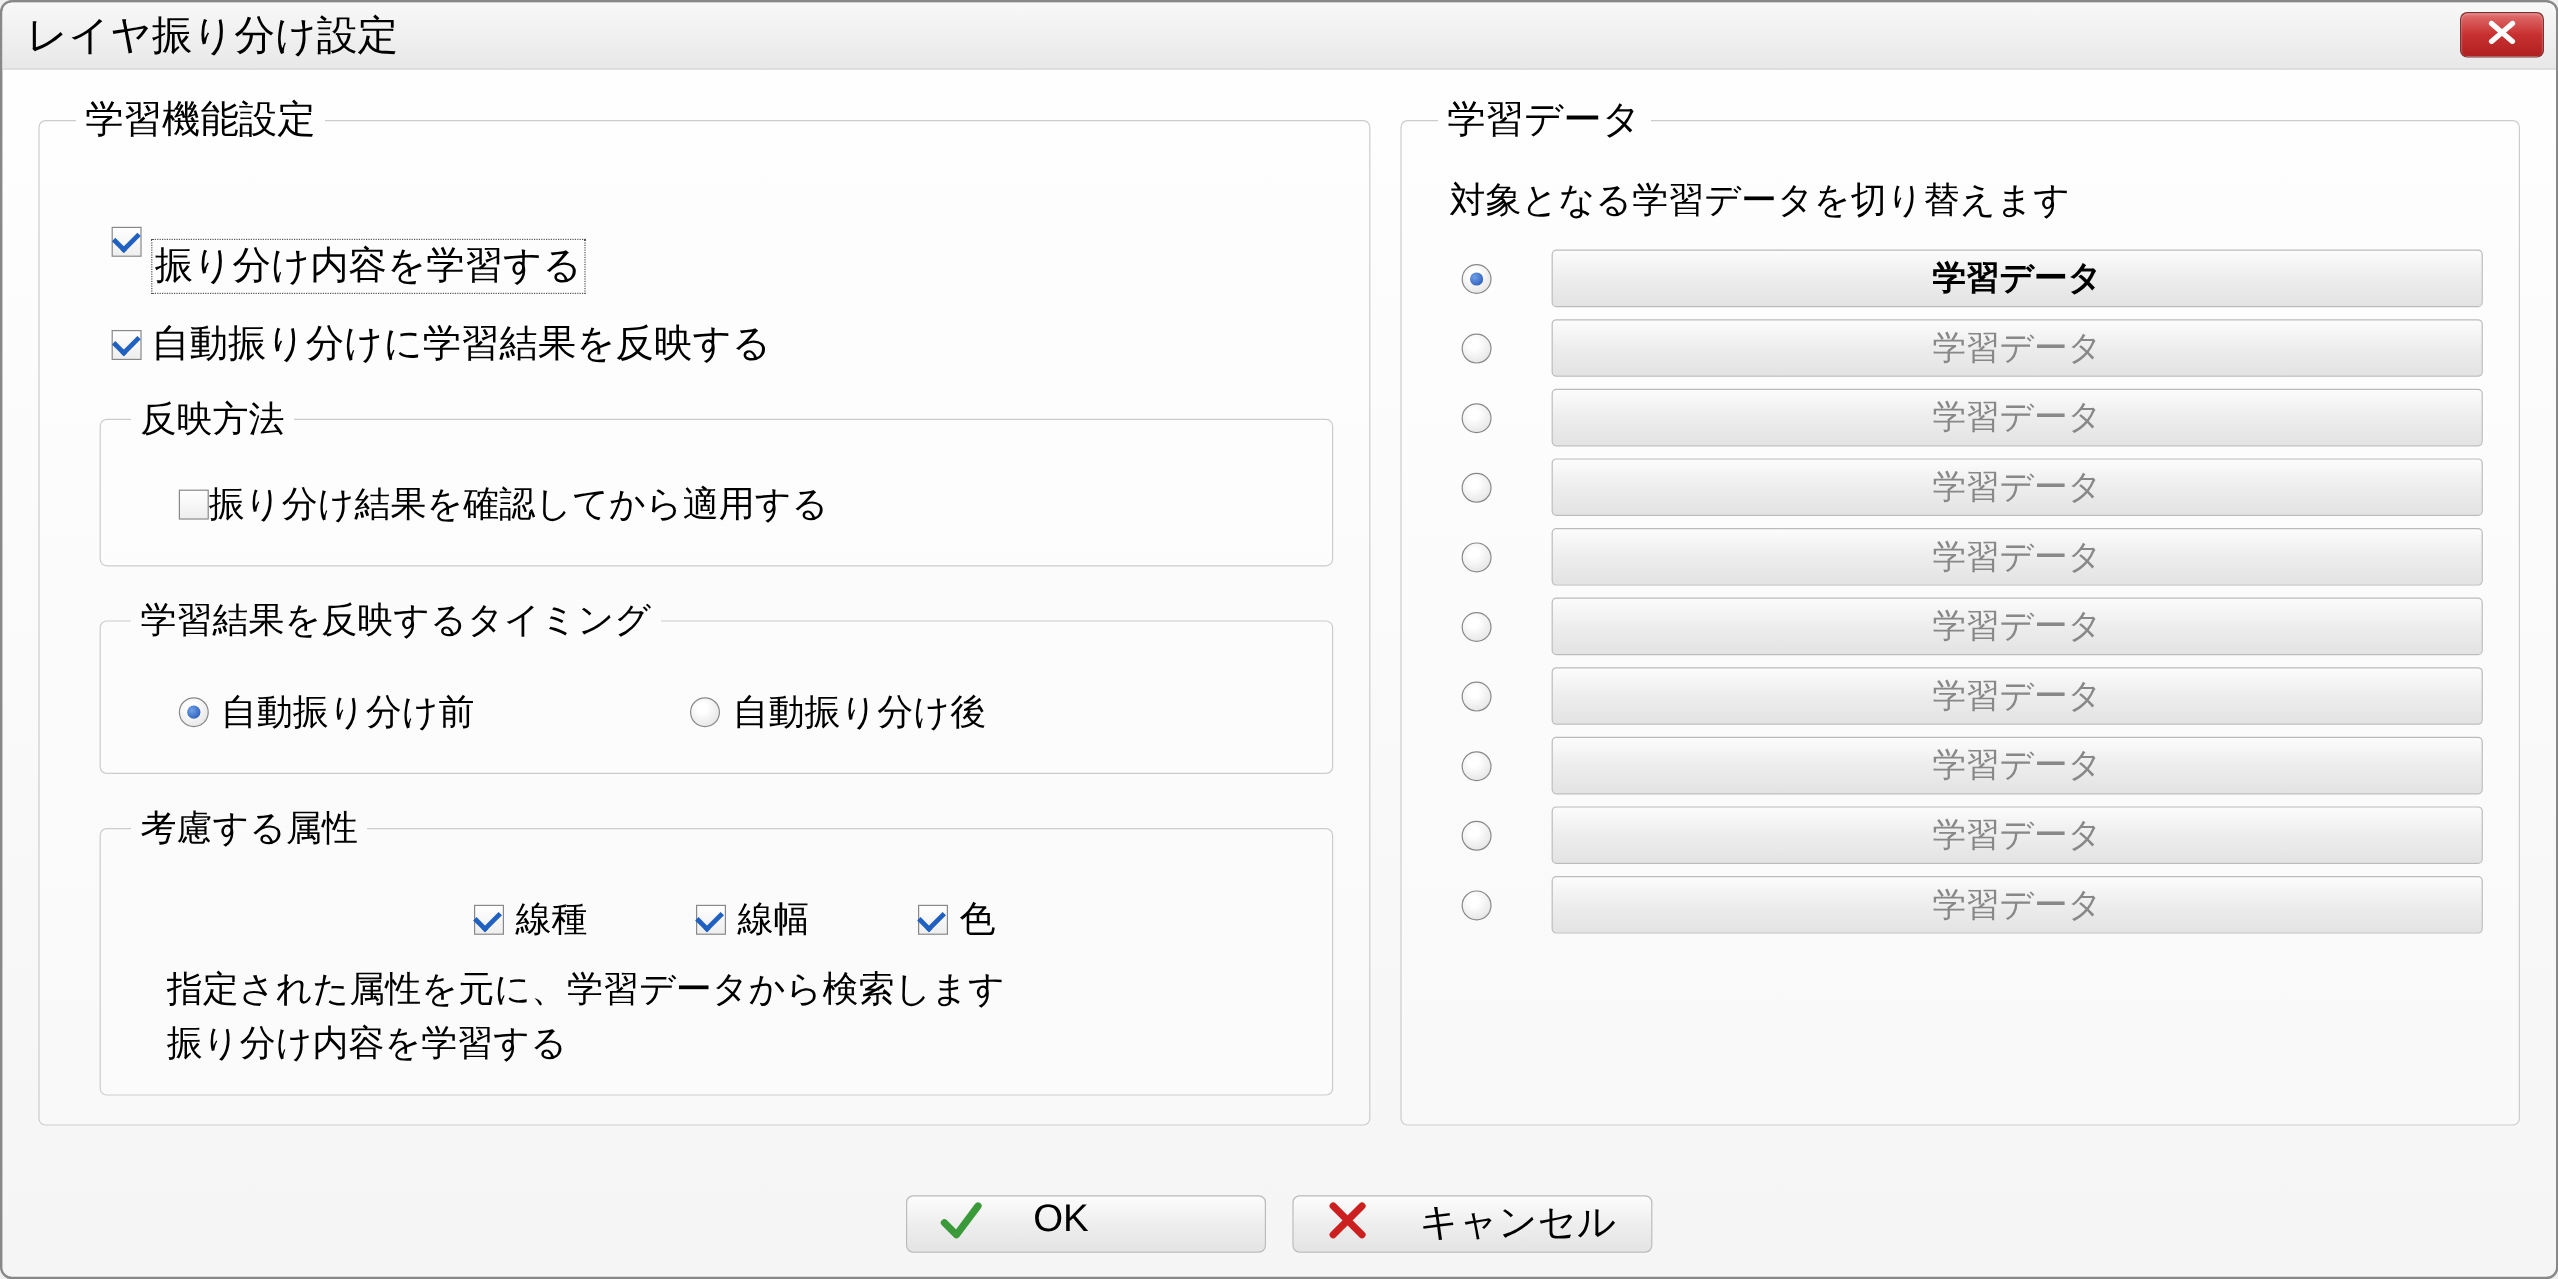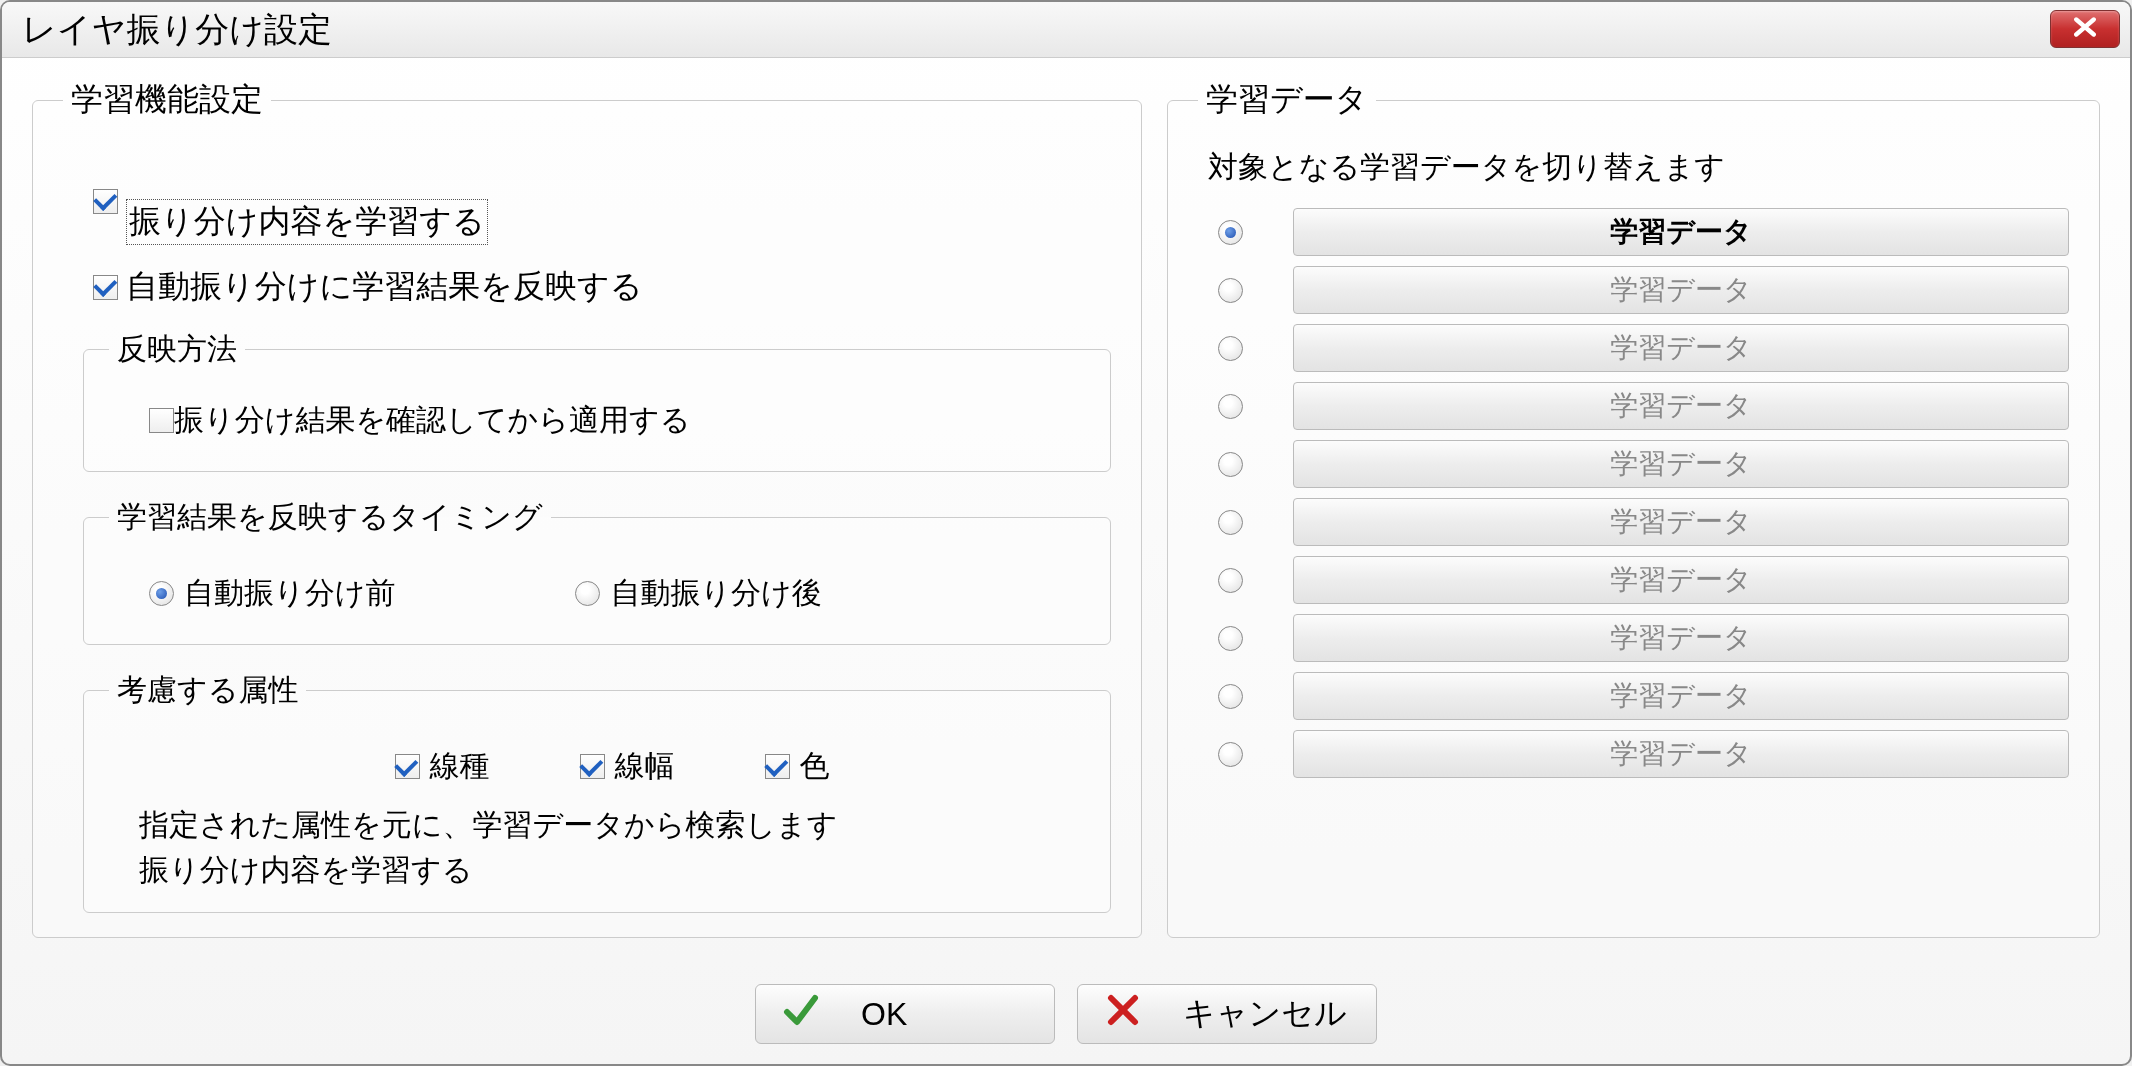--- a/index.html
+++ b/index.html
@@ -192,27 +192,26 @@
       bottom: 10px;
       left: 0;
       right: 0;
       display: flex;
       justify-content: center;
       gap: 22px;
       padding: 10px;
     }
     .dlg-button {
       width: 300px;
-      height: 60px;
+      height: 48px;
       background: linear-gradient(to bottom, #fdfdfd 0%, #eeeeee 50%, #e4e4e4 100%);
       border: 1px solid #bbb;
       border-radius: 6px;
       font-size: 32px;
       display: flex;
-      align-items: center;
       justify-content: flex-start;
       padding-left: 25px;
       gap: 40px;
       cursor: pointer;
     }
     .dlg-button svg { width: 40px; height: 40px; flex-shrink: 0; }
   </style>
 </head>
 <body>
 

